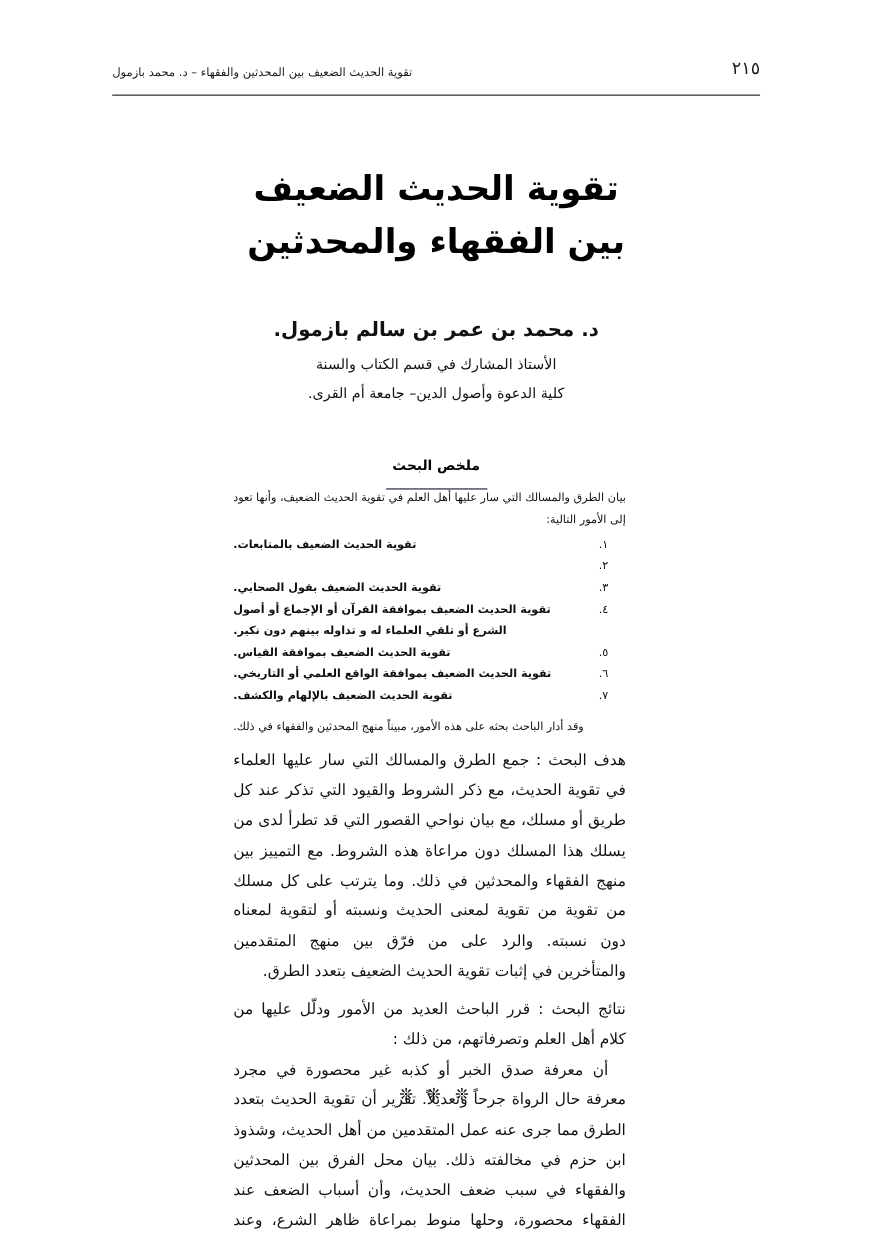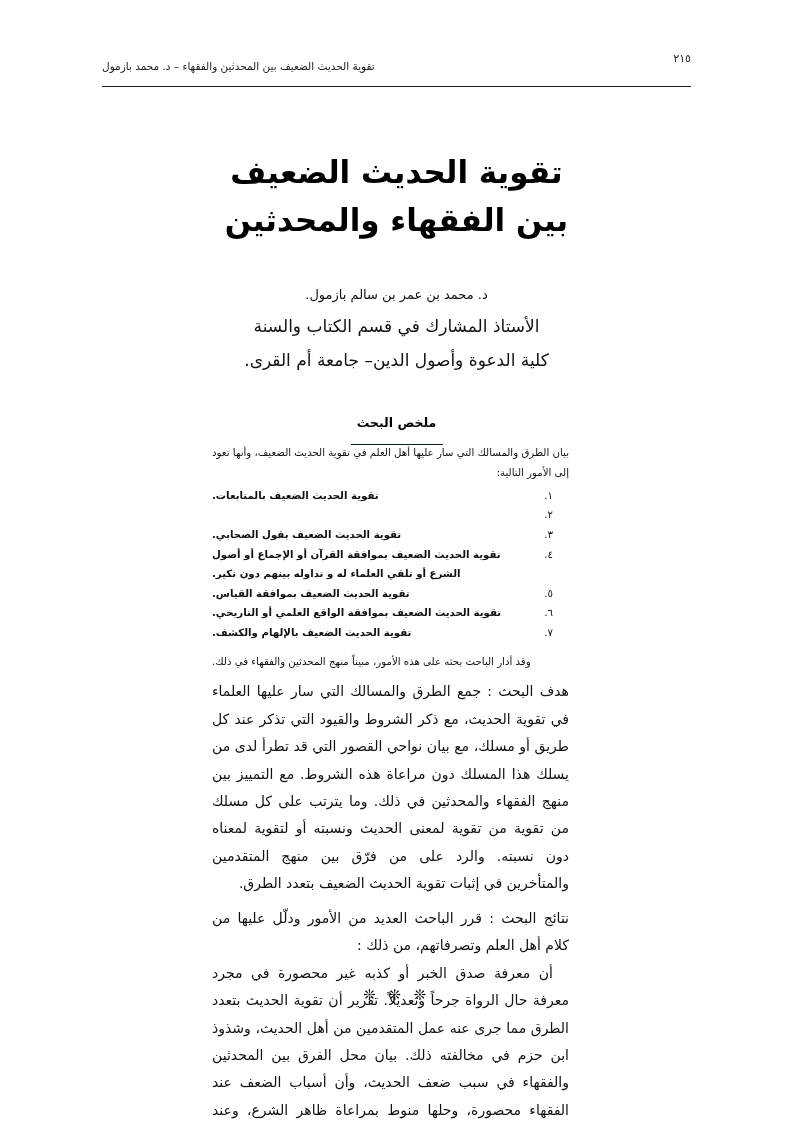--- a/index.html
+++ b/index.html
@@ -36,21 +36,21 @@
   .header-title {
     font-size: 10.5px;
     color: #1a1a1a;
     letter-spacing: 0.1px;
     direction: rtl;
     white-space: nowrap;
     line-height: 1.3;
     margin-top: 8px;
   }
   .page-number {
-    font-size: 11px;
+    font-size: 16px;
     color: #1a1a1a;
     direction: rtl;
     line-height: 1.3;
   }
   .header-rule {
     position: absolute;
     top: 86px;
     left: 68px;
     right: 68px;
     height: 1px;
@@ -77,27 +77,27 @@
   
   .author-block {
     position: absolute;
     top: 282px;
     left: 0;
     right: 0;
     text-align: center;
     direction: rtl;
   }
   .author-line {
-    font-size: 17px;
+    font-size: 13px;
     color: #111111;
     line-height: 2.05;
   }
   .author-line.name {
-    font-weight: normal;
-    font-size: 13px;
+    font-weight: bold;
+    font-size: 18px;
   }
 
   
   .abstract-heading-wrap {
     position: absolute;
     top: 412px;
     left: 0;
     right: 0;
     text-align: center;
   }

